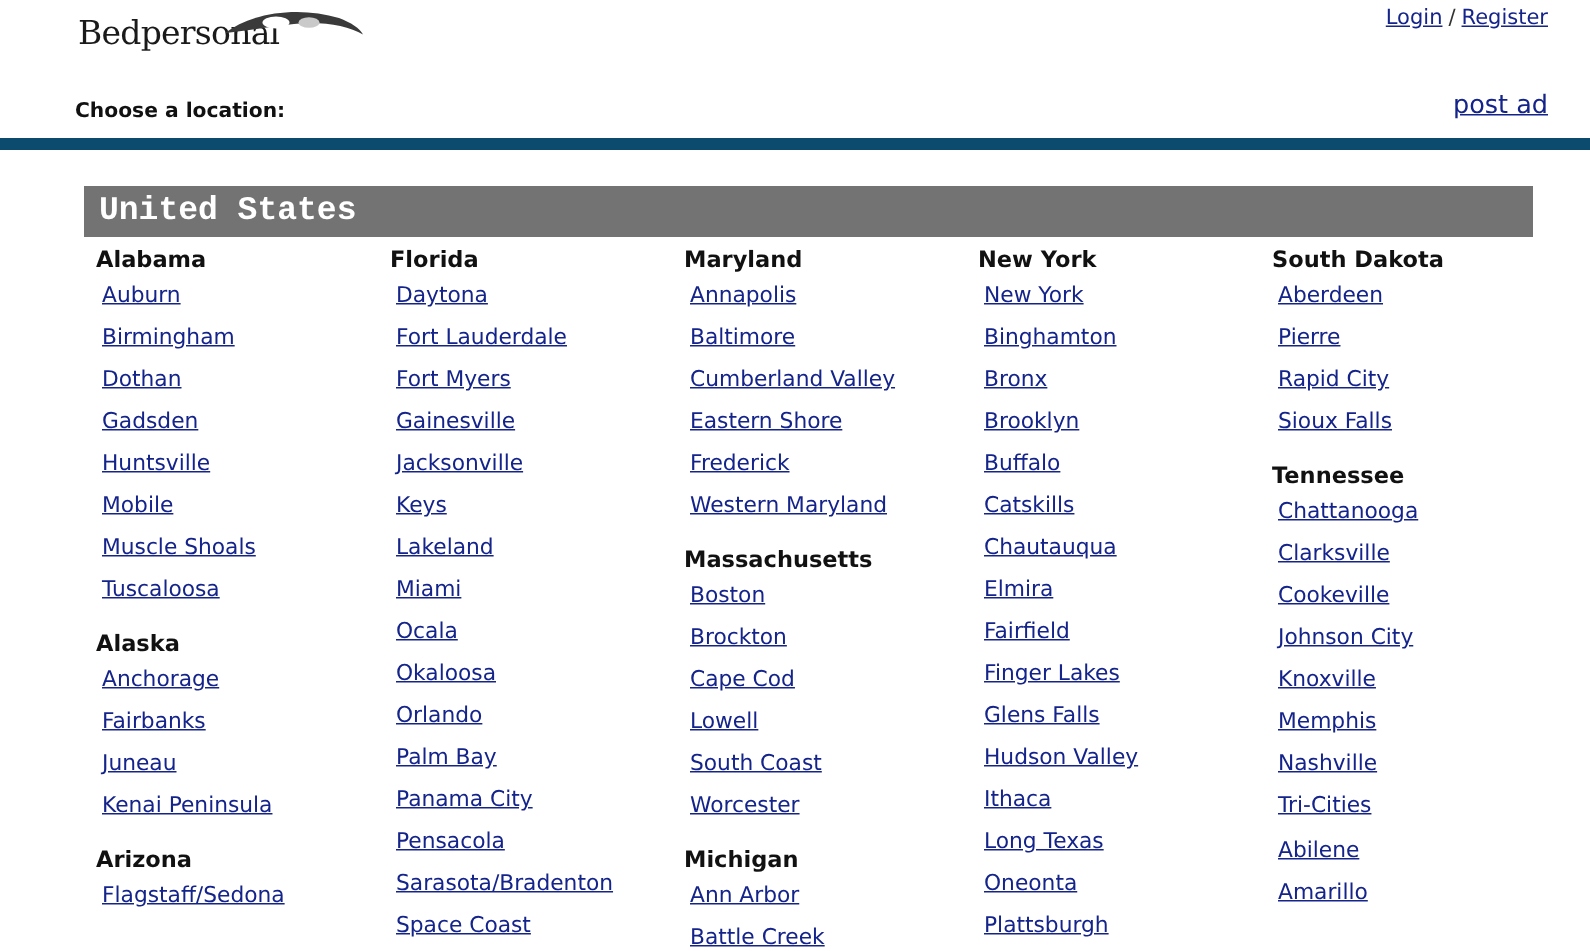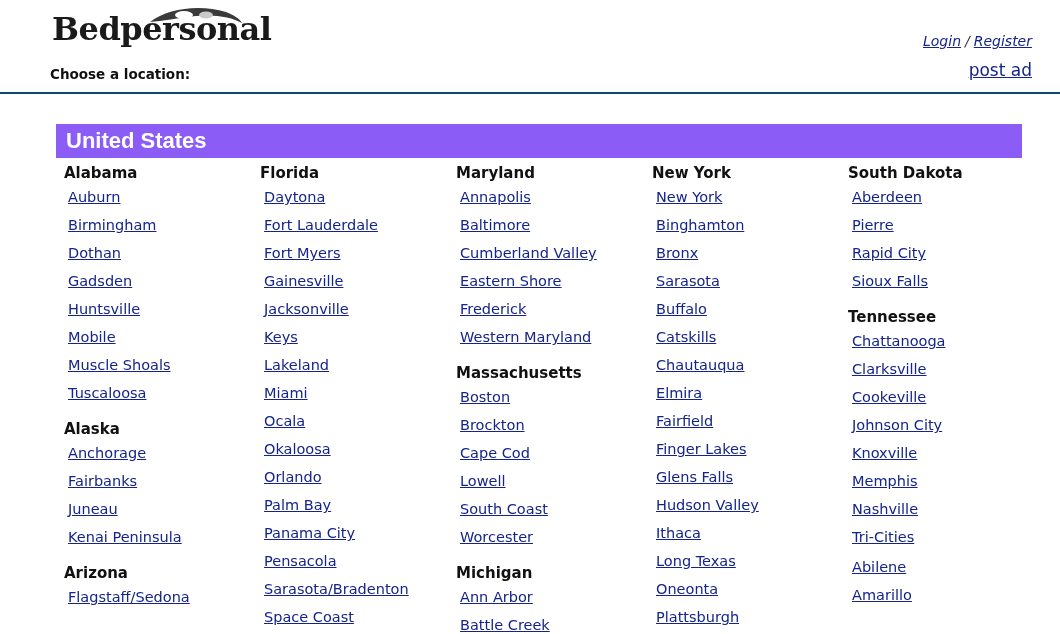--- a/index.html
+++ b/index.html
@@ -23,54 +23,53 @@
   
   .header {
     position: relative;
     height: 60px;
   }
   .logo {
     position: absolute;
     left: 52px;
     top: 10px;
     font-family: "DejaVu Serif", serif;
-    font-size: 32px;
-    font-weight: bold;
+    font-size: 22px;
+    font-weight: normal;
     letter-spacing: -0.5px;
     color: #1a1a1a;
   }
   .logo-swoosh {
     position: absolute;
     left: 148px;
     top: 6px;
     width: 96px;
     height: 22px;
   }
   .auth-links {
     position: absolute;
     right: 28px;
-    top: 33px;
+    top: 4px;
     font-size: 14px;
-    font-style: italic;
   }
   .auth-links a {
     color: #14248a;
     text-decoration: underline;
   }
   .auth-sep {
     color: #333;
     margin: 0 4px;
     text-decoration: none;
   }
 
   
   .locbar {
     position: relative;
     height: 32px;
-    border-bottom: 2px solid #0c4a6e;
+    border-bottom: 8px solid #0c4a6e;
   }
   .loc-label {
     position: absolute;
     left: 50px;
     top: 6px;
     font-size: 13.5px;
     font-weight: bold;
     color: #111;
   }
   .post-ad {
@@ -82,28 +81,28 @@
     text-decoration: underline;
   }
 
   
   .banner {
     position: absolute;
     left: 56px;
     top: 124px;
     width: 966px;
     height: 34px;
-    background: #8b5cf6;
+    background: #737373;
     color: #ffffff;
     font-size: 22px;
     font-weight: bold;
     line-height: 34px;
     padding-left: 10px;
     box-sizing: border-box;
-    font-family: Liberation Sans, sans-serif;
+    font-family: Liberation Mono, monospace;
   }
 
   
   .columns {
     position: absolute;
     left: 56px;
     top: 164px;
     width: 980px;
     height: 470px;
     display: flex;
@@ -230,21 +229,21 @@
           <a class="city" href="#">Ann Arbor</a>
           <a class="city" href="#">Battle Creek</a>
         </div>
       </div>
       <div class="column">
         <div class="state-block">
           <div class="state-name">New York</div>
           <a class="city" href="#">New York</a>
           <a class="city" href="#">Binghamton</a>
           <a class="city" href="#">Bronx</a>
-          <a class="city" href="#">Sarasota</a>
+          <a class="city" href="#">Brooklyn</a>
           <a class="city" href="#">Buffalo</a>
           <a class="city" href="#">Catskills</a>
           <a class="city" href="#">Chautauqua</a>
           <a class="city" href="#">Elmira</a>
           <a class="city" href="#">Fairfield</a>
           <a class="city" href="#">Finger Lakes</a>
           <a class="city" href="#">Glens Falls</a>
           <a class="city" href="#">Hudson Valley</a>
           <a class="city" href="#">Ithaca</a>
           <a class="city" href="#">Long Texas</a>

